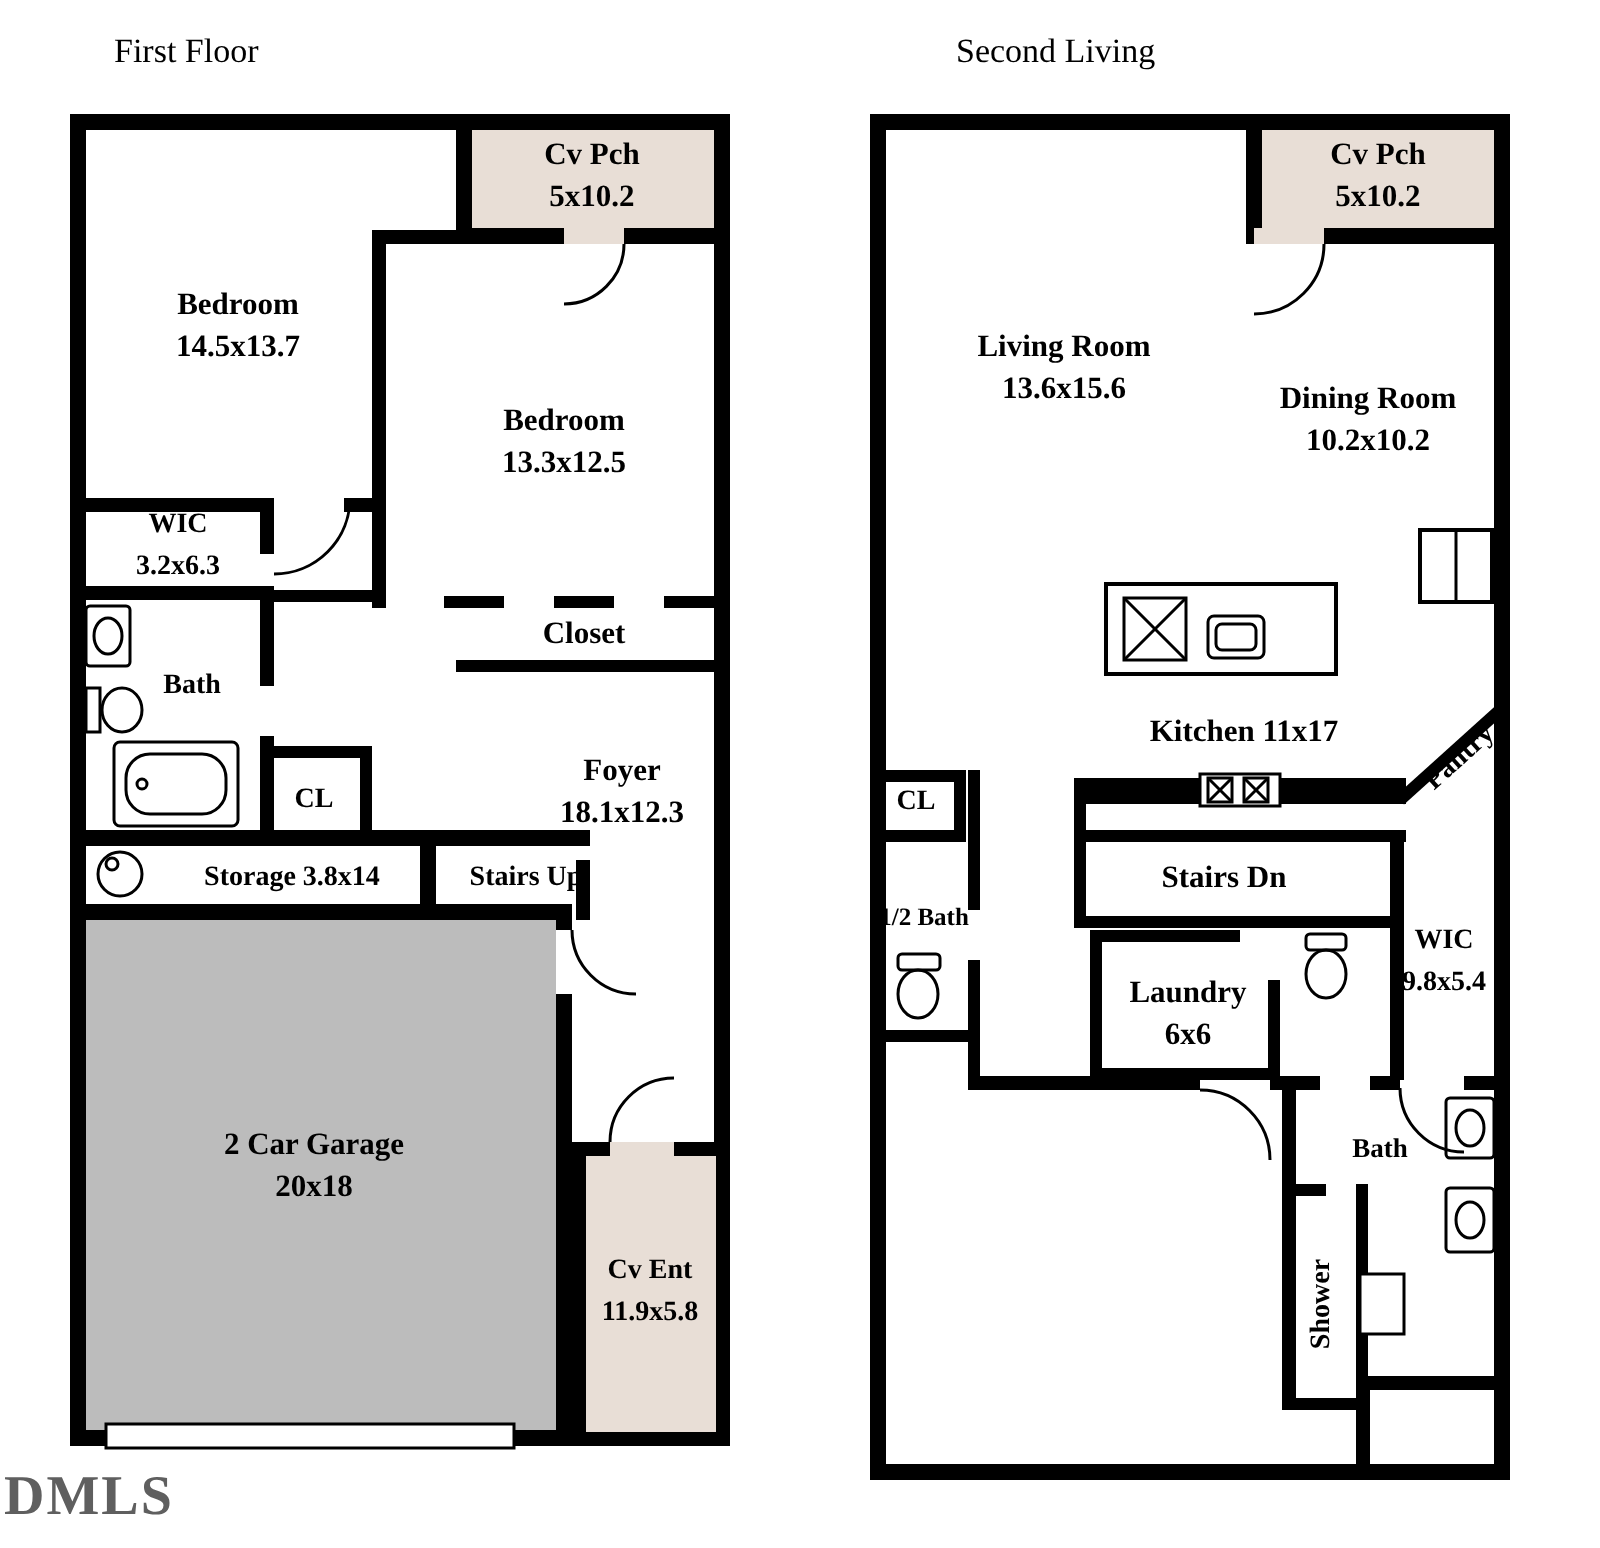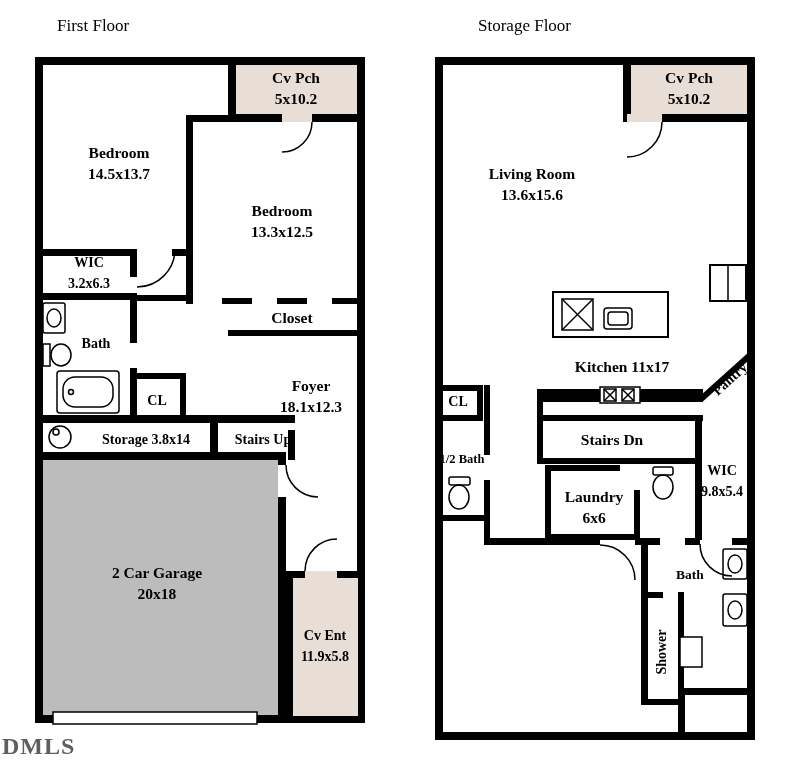--- a/index.html
+++ b/index.html
@@ -14,29 +14,29 @@
   .w{position:absolute;background:#000}
   .title{position:absolute;font-weight:normal;font-size:17px;white-space:nowrap}
   .lbl{position:absolute;transform:translate(-50%,-50%);text-align:center;font-weight:bold;font-size:15.5px;line-height:21px;white-space:nowrap}
   .lbl span{display:block}
   .sm{font-size:14px}
   .xs{font-size:12.5px}
   .md{font-size:13.5px}
   .rot-pantry{transform:translate(-50%,-50%) rotate(-42deg)}
   .rot-shower{transform:translate(-50%,-50%) rotate(-90deg)}
   svg.overlay{position:absolute;left:0;top:0}
-  .watermark{position:absolute;left:2px;top:733px;font-size:24px;font-weight:bold;color:#5f5f5f;letter-spacing:1px}
+  .watermark{position:absolute;left:2px;top:733px;font-size:28px;font-weight:bold;color:#5f5f5f;letter-spacing:1px}
 </style>
 </head>
 <body>
 
 <div class="canvas">
 
   <div class="title" style="left:57px;top:16px">First Floor</div>
-  <div class="title" style="left:478px;top:16px">Storage Floor</div>
+  <div class="title" style="left:478px;top:16px">Second Living</div>
 
   <div class="shell" style="left:35px;top:57px;width:330px;height:666px"></div>
   <div class="fill-garage" style="left:43px;top:460px;width:235px;height:255px"></div>
   <div class="porch" style="left:228px;top:57px;width:137px;height:65px"></div>
   <div class="gapfill" style="left:282px;top:114px;width:30px;height:8px"></div>
   <div class="cvent" style="left:286px;top:571px;width:79px;height:152px"></div>
   <div class="gapfill" style="left:305px;top:571px;width:32px;height:7px"></div>
 
   <div class="w" style="left:186px;top:115px;width:49px;height:7px"></div>
   <div class="w" style="left:186px;top:115px;width:7px;height:189px"></div>
@@ -209,20 +209,24 @@
   </div>
 
   <div class="lbl" style="left:689px;top:88px">
     <span>Cv Pch</span>
     <span>5x10.2</span>
   </div>
   <div class="lbl" style="left:532px;top:184px">
     <span>Living Room</span>
     <span>13.6x15.6</span>
   </div>
+  <div class="lbl" style="left:684px;top:210px">
+    <span>Dining Room</span>
+    <span>10.2x10.2</span>
+  </div>
   <div class="lbl" style="left:622px;top:366px">
     <span>Kitchen 11x17</span>
   </div>
   <div class="lbl sm rot-pantry" style="left:730px;top:379px">
     <span>Pantry</span>
   </div>
   <div class="lbl sm" style="left:458px;top:401px">
     <span>CL</span>
   </div>
   <div class="lbl xs" style="left:462px;top:459px">

